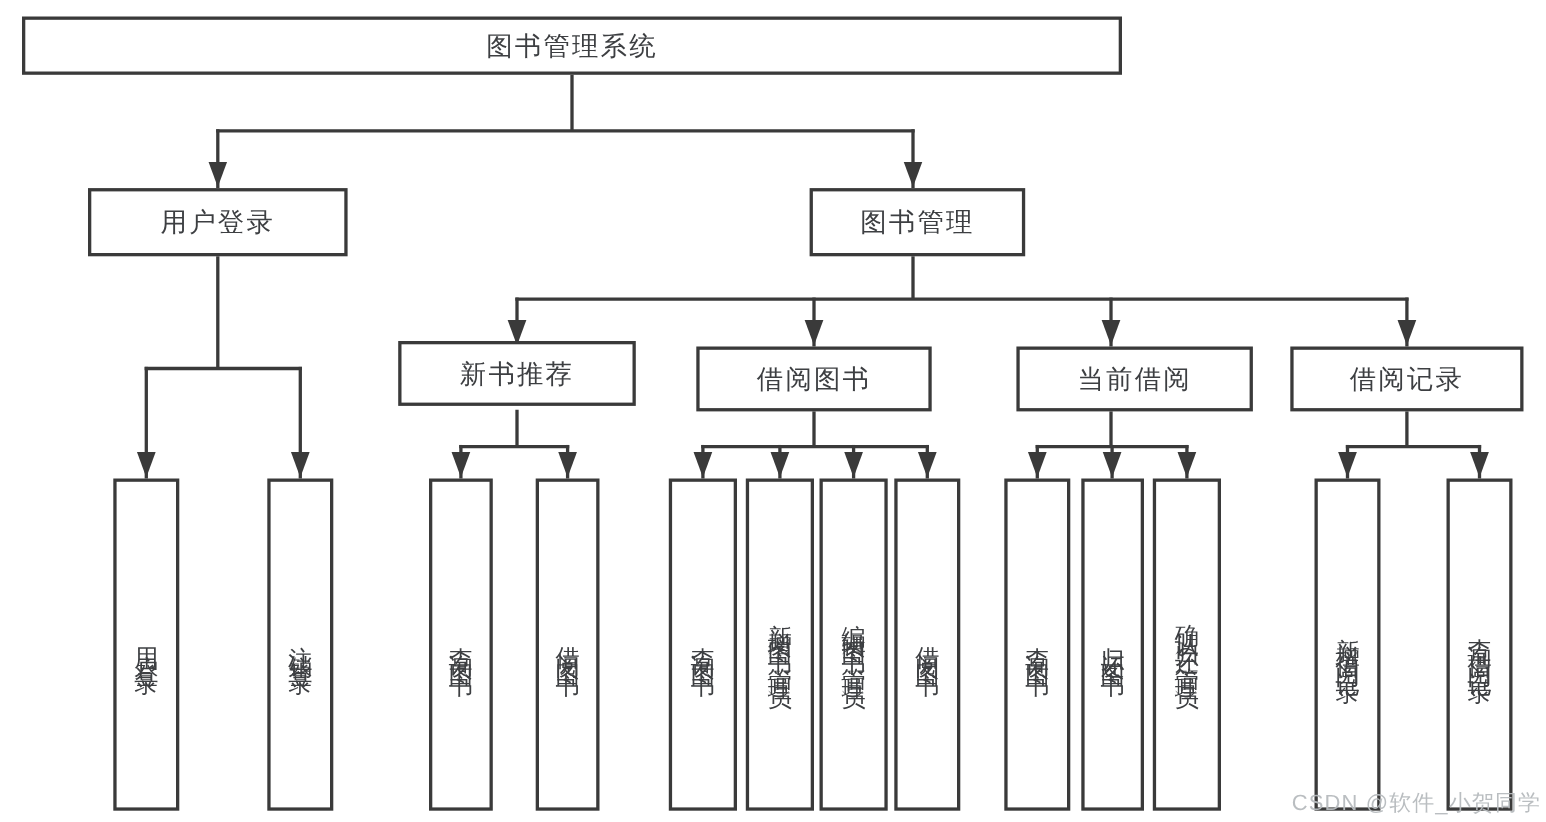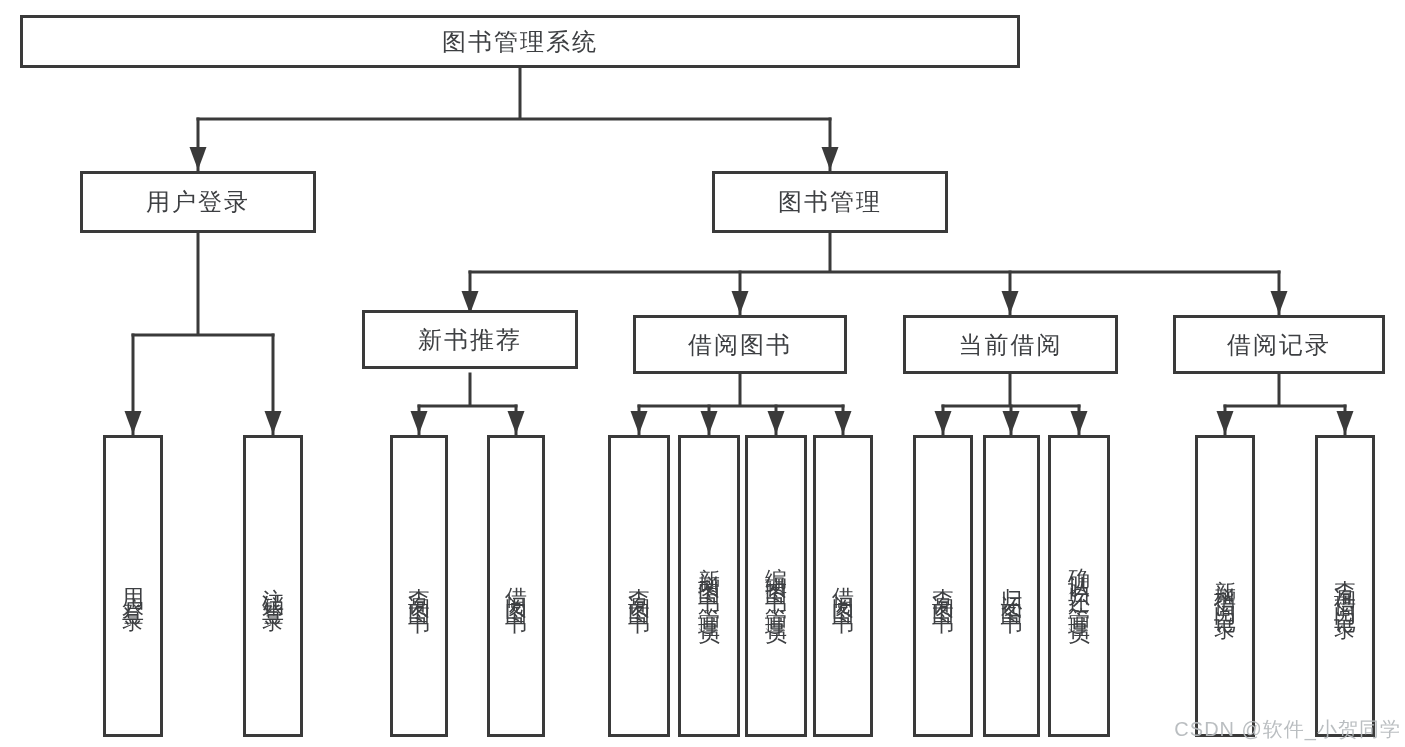--- a/index.html
+++ b/index.html
@@ -91,31 +91,31 @@
     </g>
   </svg>
 
   <div class="node box-h" style="left:20px;top:15px;width:1000px;height:53px">
     <span class="label">图书管理系统</span>
   </div>
 
   <div class="node box-h" style="left:80px;top:171px;width:236px;height:62px">
     <span class="label">用户登录</span>
   </div>
-  <div class="node box-h" style="left:712px;top:171px;width:236px;height:62px">
+  <div class="node box-h" style="left:736px;top:171px;width:196px;height:62px">
     <span class="label">图书管理</span>
   </div>
 
   <div class="node box-h" style="left:362px;top:310px;width:216px;height:59px">
     <span class="label">新书推荐</span>
   </div>
   <div class="node box-h" style="left:633px;top:315px;width:214px;height:59px">
     <span class="label">借阅图书</span>
   </div>
-  <div class="node box-h" style="left:903px;top:315px;width:215px;height:59px">
+  <div class="node box-h" style="left:924px;top:315px;width:215px;height:59px">
     <span class="label">当前借阅</span>
   </div>
   <div class="node box-h" style="left:1173px;top:315px;width:212px;height:59px">
     <span class="label">借阅记录</span>
   </div>
 
   <div class="node box-v" style="left:103px;top:435px;width:60px;height:302px">
     <span class="vlabel">用户登录</span>
   </div>
   <div class="node box-v" style="left:243px;top:435px;width:60px;height:302px">

